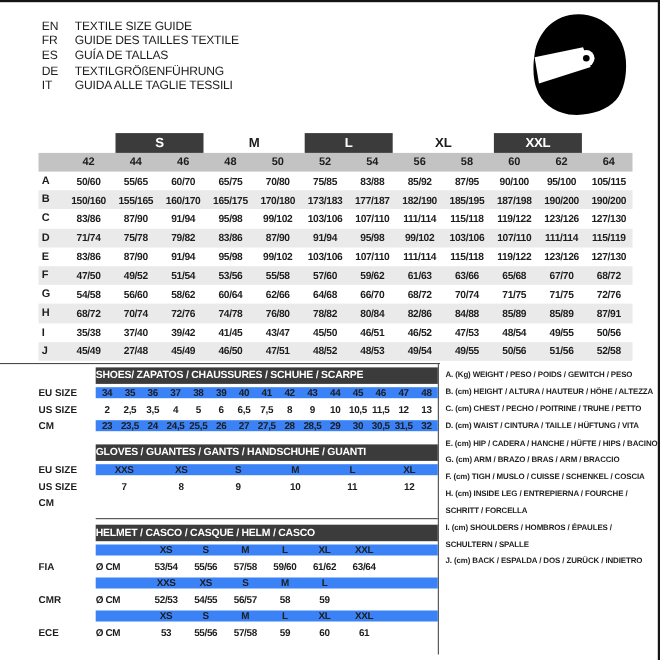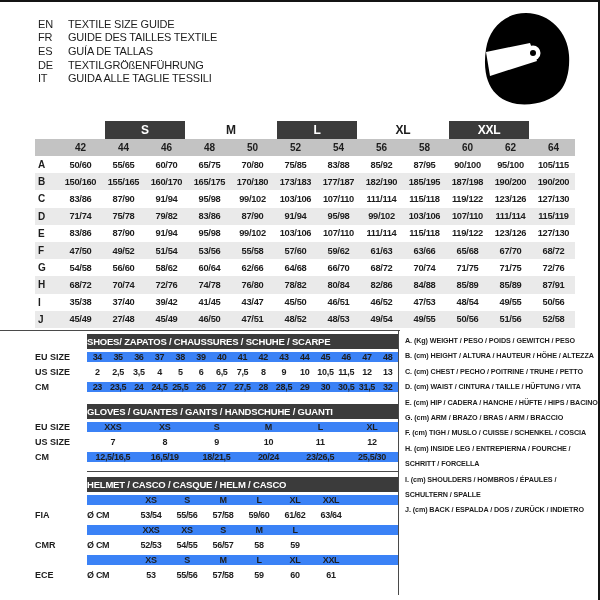--- a/index.html
+++ b/index.html
@@ -356,28 +356,20 @@
           <div class="lt-cell">7</div>
           <div class="lt-cell">8</div>
           <div class="lt-cell">9</div>
           <div class="lt-cell">10</div>
           <div class="lt-cell">11</div>
           <div class="lt-cell">12</div>
         </div>
       </div>
       <div class="lt-row">
         <div class="lt-label">CM</div>
-        <div class="lt-vals  shaded">
-          <div class="lt-cell">12,5/16,5</div>
-          <div class="lt-cell">16,5/19</div>
-          <div class="lt-cell">18/21,5</div>
-          <div class="lt-cell">20/24</div>
-          <div class="lt-cell">23/26,5</div>
-          <div class="lt-cell">25,5/30</div>
-        </div>
       </div>
     </div>
   <div class="lower helmet-table">
       <div class="lt-title">HELMET / CASCO / CASQUE / HELM / CASCO</div>
       <div class="lt-row">
         <div class="lt-label"></div>
         <div class="lt-vals helmet-vals shaded">
           <div class="lt-cell"></div>
           <div class="lt-cell">XS</div>
           <div class="lt-cell">S</div>

